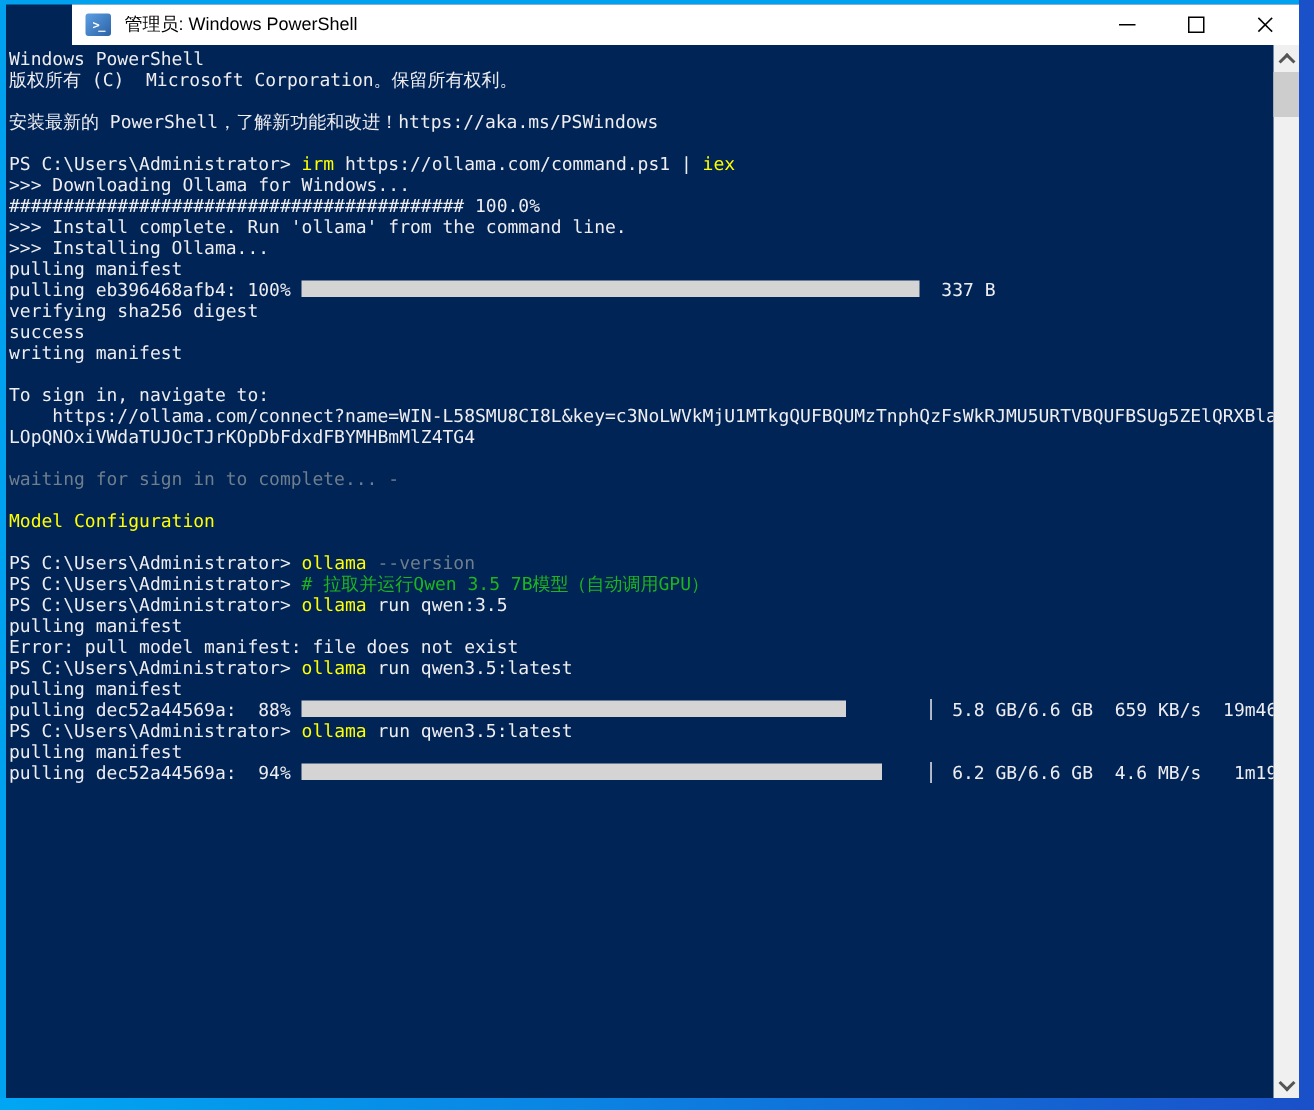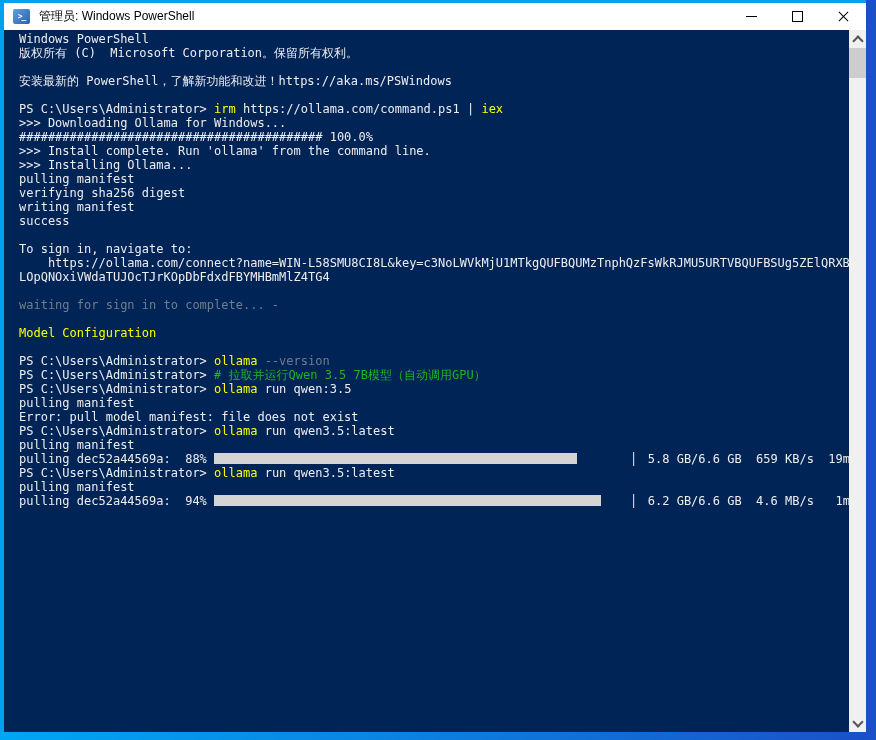--- a/index.html
+++ b/index.html
@@ -15,21 +15,21 @@
   
   .window{
     position:absolute;left:0;top:0;width:862px;height:729px;
     border-left:4px solid var(--accent,#00a2ef);
     border-top:3px solid var(--accent,#00a2ef);
     background:var(--bg,#012456);
   }
   
   .titlebar{
     height:27px;background:var(--titlebar,#ffffff);
-    display:flex;align-items:center;position:relative;
+    display:flex;align-items:center;position:relative;margin-left:44px;
   }
   .ps-icon{
     width:17px;height:15px;margin-left:9px;border-radius:2px;flex:0 0 auto;
     background:linear-gradient(135deg,#5d9fe2,#2b62a8);
     color:#fff;font-size:8px;font-weight:bold;line-height:15px;text-align:center;
   }
   .ps-icon::after{content:">_";letter-spacing:-1px}
   .title{
     font-family:"Liberation Sans","DejaVu Sans",sans-serif;
     font-size:12px;color:#000;margin-left:9px;white-space:nowrap;
@@ -39,21 +39,21 @@
   .min-icon{width:11px;height:1px;background:#000}
   .max-icon{width:9px;height:9px;border:1px solid #000}
   .x-icon{position:relative;width:13px;height:13px}
   .x-icon::before,.x-icon::after{content:"";position:absolute;left:0;top:6px;width:13px;height:1px;background:#000}
   .x-icon::before{transform:rotate(45deg)}
   .x-icon::after{transform:rotate(-45deg)}
   
   .console{
     position:absolute;left:0;top:27px;width:845px;height:702px;
     background:var(--bg,#012456);
-    padding:2px 0 0 15px;box-sizing:border-box;overflow:hidden;cursor:text;
+    padding:2px 0 0 2px;box-sizing:border-box;overflow:hidden;cursor:text;
   }
   .line{
     white-space:pre;font-size:12px;line-height:14px;height:14px;
     color:var(--fg,#eeedf0);overflow:hidden;
   }
   .c-d{color:var(--fg,#eeedf0)}
   .c-y{color:var(--yellow,#ffff00)}
   .c-g{color:var(--dim,#6f7e8d)}
   .c-gr{color:var(--green,#1db41d)}
   .bar{display:inline-block;width:412px;height:11px;vertical-align:-1px}
@@ -96,23 +96,24 @@
       <div class="line"><span class="c-d">版权所有 (C)  Microsoft Corporation。保留所有权利。</span></div>
       <div class="line"> </div>
       <div class="line"><span class="c-d">安装最新的 PowerShell，了解新功能和改进！https://aka.ms/PSWindows</span></div>
       <div class="line"> </div>
       <div class="line"><span class="c-d">PS C:\Users\Administrator&gt; </span><span class="c-y">irm</span><span class="c-d"> https://ollama.com/command.ps1 | </span><span class="c-y">iex</span></div>
       <div class="line"><span class="c-d">&gt;&gt;&gt; Downloading Ollama for Windows...</span></div>
       <div class="line"><span class="c-d">########################################## 100.0%</span></div>
       <div class="line"><span class="c-d">&gt;&gt;&gt; Install complete. Run 'ollama' from the command line.</span></div>
       <div class="line"><span class="c-d">&gt;&gt;&gt; Installing Ollama...</span></div>
       <div class="line"><span class="c-d">pulling manifest</span></div>
+      <div class="line"><span class="c-d">pulling eb396468afb4: 100% </span><span class="bar"><span class="bar-fill" style="width: 100%;"></span></span><span class="c-d">  337 B</span></div>
       <div class="line"><span class="c-d">verifying sha256 digest</span></div>
+      <div class="line"><span class="c-d">success</span></div>
       <div class="line"><span class="c-d">writing manifest</span></div>
-      <div class="line"><span class="c-d">success</span></div>
       <div class="line"> </div>
       <div class="line"><span class="c-d">To sign in, navigate to:</span></div>
       <div class="line"><span class="c-d">    https://ollama.com/connect?name=WIN-L58SMU8CI8L&amp;key=c3NoLWVkMjU1MTkgQUFBQUMzTnphQzFsWkRJMU5URTVBQUFBSUg5ZElQRXBlaElF</span></div>
       <div class="line"><span class="c-d">LOpQNOxiVWdaTUJOcTJrKOpDbFdxdFBYMHBmMlZ4TG4</span></div>
       <div class="line"> </div>
       <div class="line"><span class="c-g">waiting for sign in to complete... -</span></div>
       <div class="line"> </div>
       <div class="line"><span class="c-y">Model Configuration</span></div>
       <div class="line"> </div>
       <div class="line"><span class="c-d">PS C:\Users\Administrator&gt; </span><span class="c-y">ollama</span><span class="c-g"> --version</span></div>

